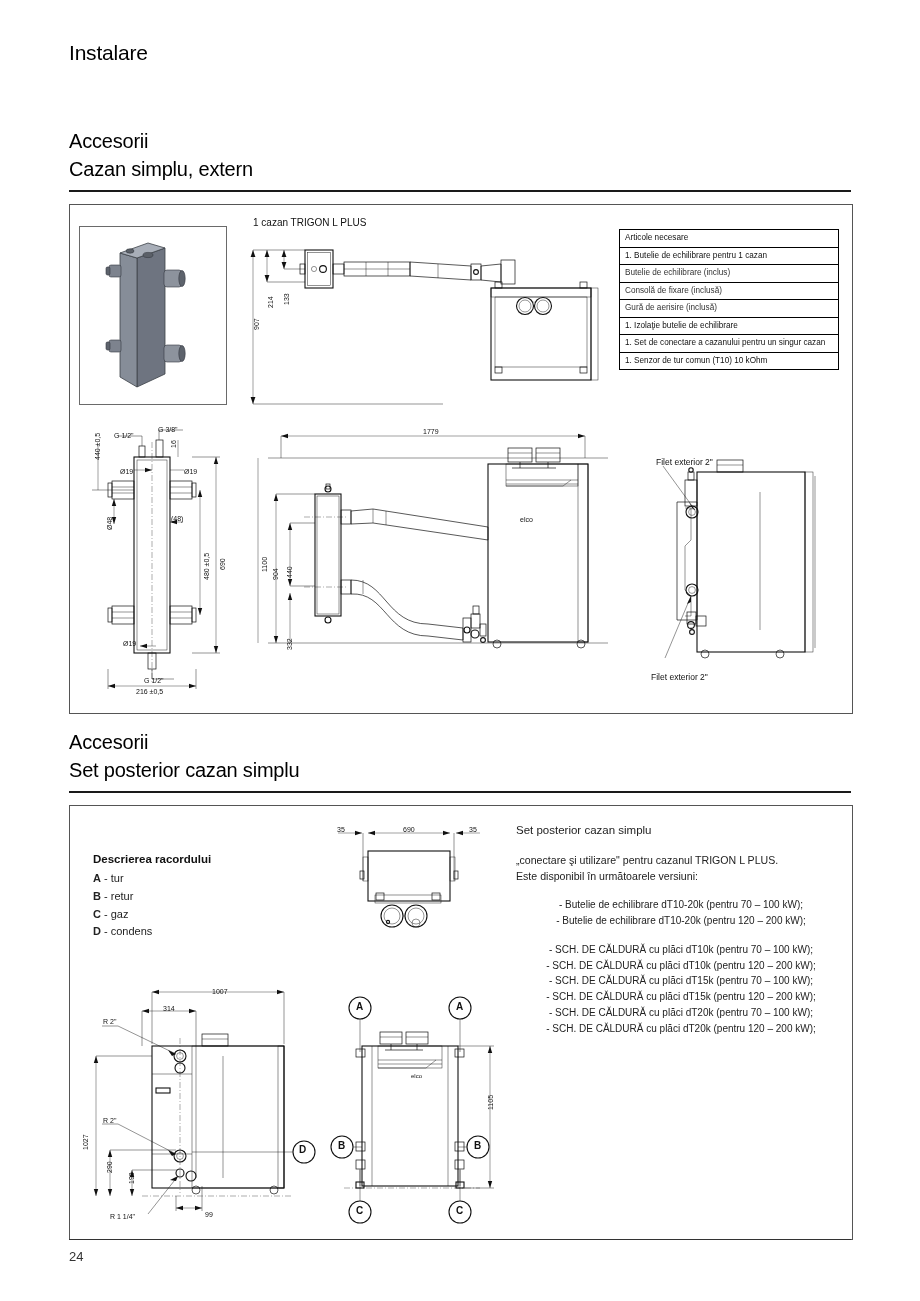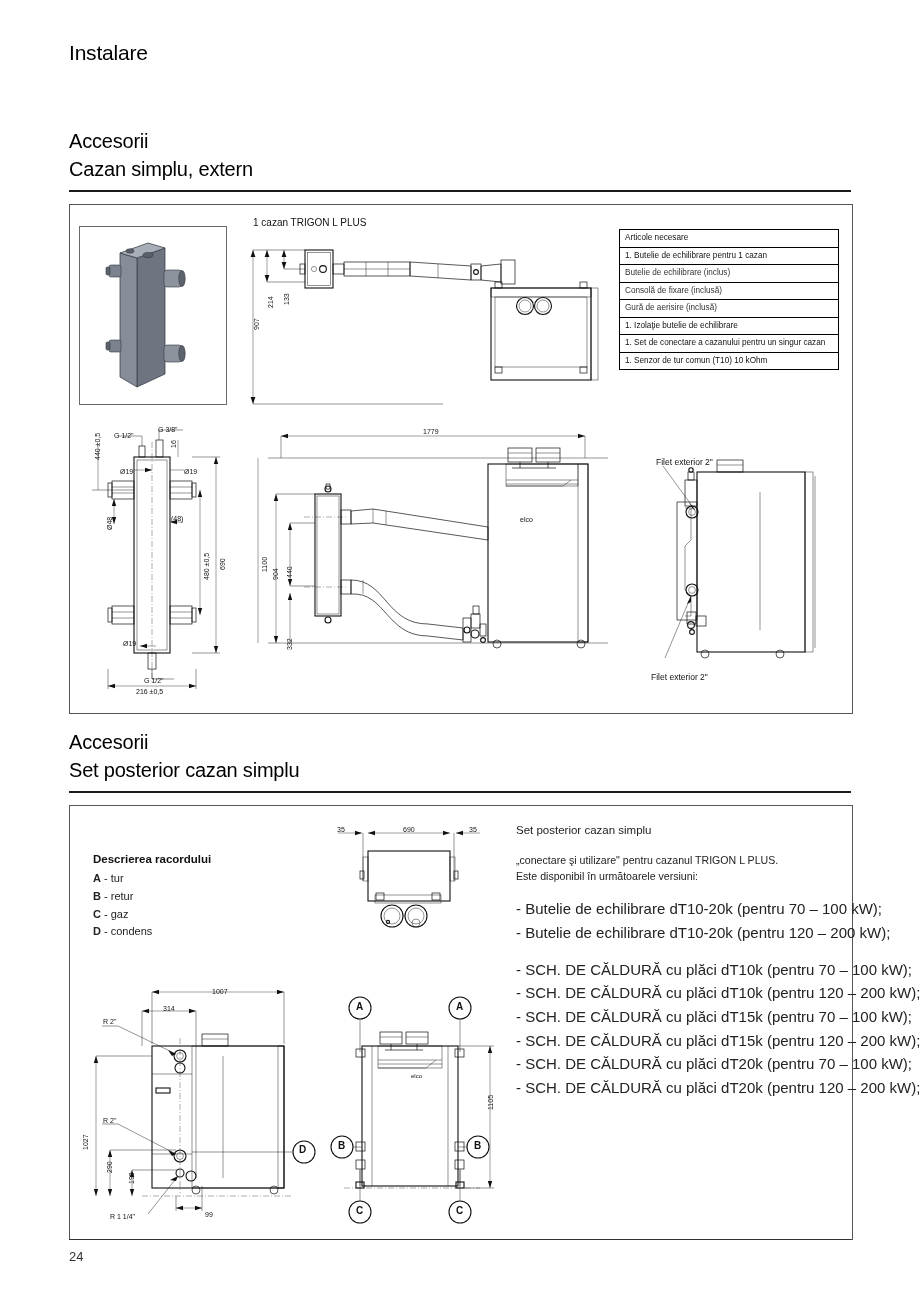--- a/index.html
+++ b/index.html
@@ -61,21 +61,21 @@
   #conn-desc{position:absolute;left:93px;top:853px;width:230px;}
   #conn-desc .title{font-size:11.5px;font-weight:bold;margin-bottom:5px;color:#111;}
   #conn-desc .row{font-size:11px;line-height:1.62;color:#222;}
   #conn-desc .row b{font-weight:bold;}
 
   
   #kit-desc{position:absolute;left:516px;top:824px;width:330px;}
   #kit-desc .kt{font-size:11.5px;color:#222;margin-bottom:16px;}
   #kit-desc .para{font-size:10.6px;color:#222;line-height:1.52;}
   #kit-desc .gap{height:13px;}
-  #kit-desc .li{font-size:15px;color:#222;line-height:1.58;white-space:nowrap;text-align:center;}
+  #kit-desc .li{font-size:10px;color:#222;line-height:1.58;white-space:nowrap;text-align:center;}
 
   svg{display:block;overflow:visible;}
   .st{fill:none;stroke:#111;stroke-width:.7;}
   .th{fill:none;stroke:#111;stroke-width:1.1;}
   .tn{fill:none;stroke:#111;stroke-width:.45;}
   .dim{fill:none;stroke:#111;stroke-width:.4;}
   .ctr{fill:none;stroke:#111;stroke-width:.35;stroke-dasharray:6 2 1 2;}
 </style>
 </head>
 <body>

